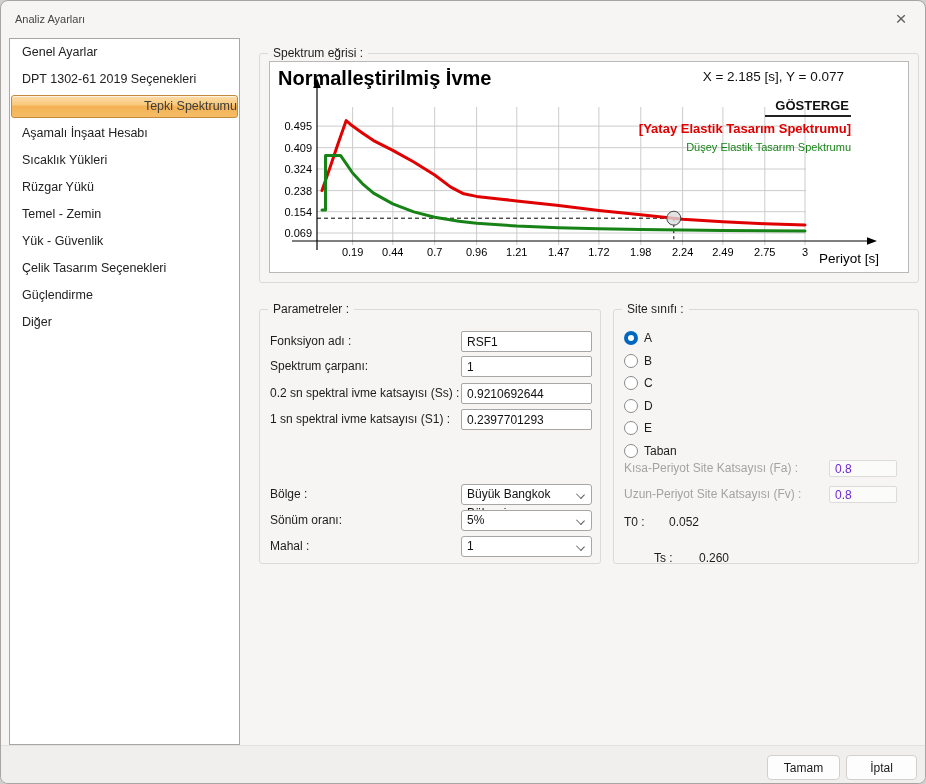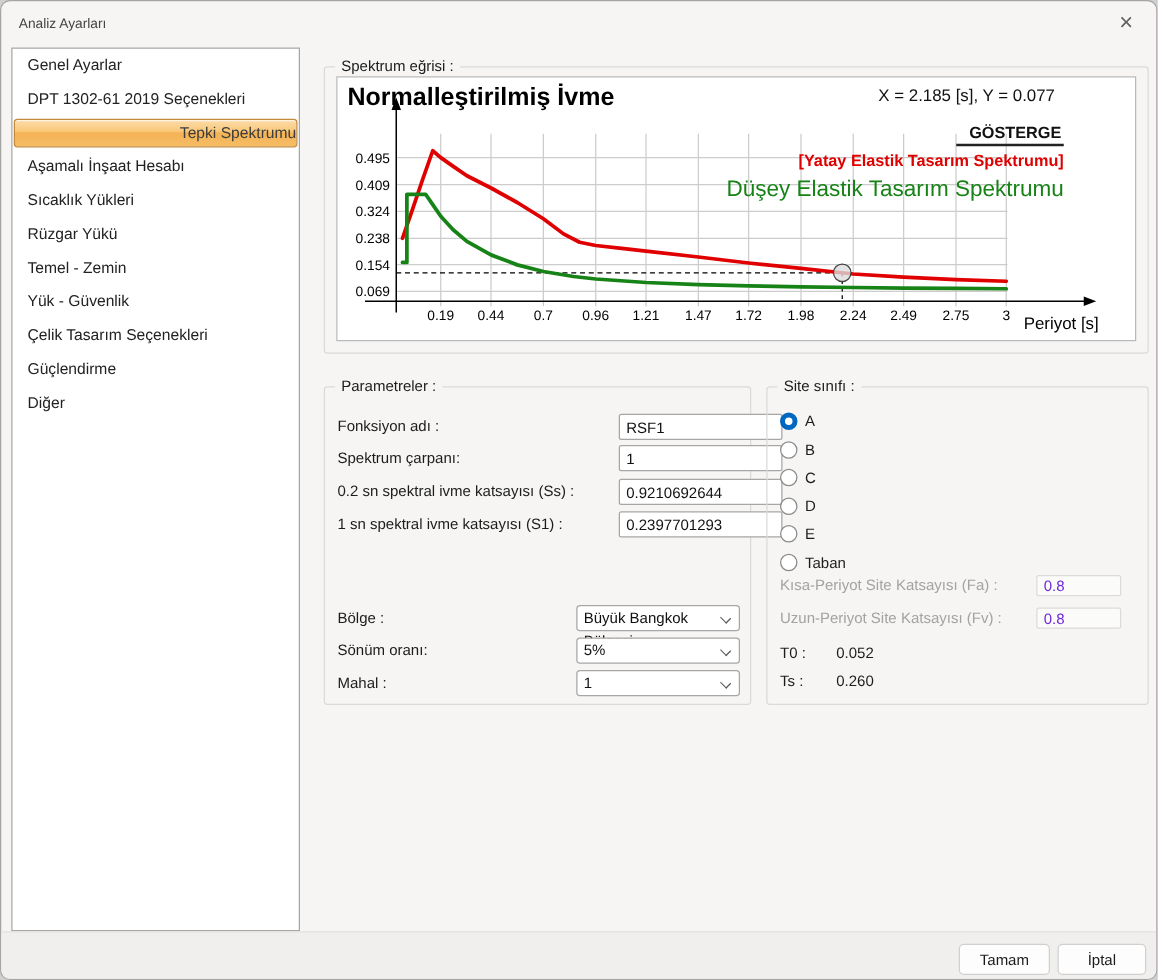--- a/index.html
+++ b/index.html
@@ -26,27 +26,27 @@
   .groupbox > .gb-label { position:absolute; top:-8px; left:8px; background:#f6f5f4; padding:0 5px; font-size:12px; color:#1c1c1c; line-height:15px; }
   
   #chart-box { position:absolute; left:268px; top:60px; width:640px; height:212px; background:#fff; border:1px solid #b9b9b9; }
   #chart-box svg { position:absolute; left:0; top:0; }
   #chart-box svg text { font-family:"Liberation Sans", sans-serif; }
   .chart-title { position:absolute; left:8px; top:5px; font-size:20px; font-weight:bold; color:#000; }
   .readout { position:absolute; right:64px; top:7px; font-size:13.5px; color:#111; }
   .legend-title { position:absolute; right:57px; top:36px; font-size:13px; font-weight:bold; color:#111;
     border-bottom:2px solid #222; padding:0 2px 2px 10px; }
   .legend-red { position:absolute; right:57px; top:59px; font-size:13px; font-weight:bold; color:#e00000; }
-  .legend-green { position:absolute; right:57px; top:79px; font-size:18px; color:#178317; }
+  .legend-green { position:absolute; right:57px; top:79px; font-size:11px; color:#178317; }
   .xaxis-label { position:absolute; right:29px; top:189px; font-size:13.5px; color:#000; }
   
   .prow { position:absolute; height:21px; }
   .prow .plabel { position:absolute; left:10px; top:0; line-height:21px; font-size:12px; color:#1c1c1c; white-space:nowrap; }
   .prow input.pinput { position:absolute; left:201px; top:0; width:131px; height:21px; border:1px solid #a8a6a4; border-radius:2px;
-    background:#fff; font-family:"Liberation Sans", sans-serif; font-size:12px; color:#111; padding:0 5px;margin-left:34px; }
+    background:#fff; font-family:"Liberation Sans", sans-serif; font-size:12px; color:#111; padding:0 5px; }
   .dropdown { position:absolute; left:201px; top:0; width:131px; height:21px; border:1px solid #a8a6a4; border-radius:3px;
     background:#fff; font-size:12px; color:#111; line-height:19px; padding:0 5px; cursor:pointer; }
   .chev { position:absolute; right:7px; top:6px; width:7px; height:7px; border-right:1.4px solid #5a5a5a; border-bottom:1.4px solid #5a5a5a;
     transform:rotate(45deg) scale(1,.8); }
   
   .radio-row { position:absolute; left:10px; height:16px; cursor:pointer; }
   .radio { display:inline-block; width:14px; height:14px; border-radius:50%; background:#fff; border:1px solid #8a8a8a; vertical-align:middle; }
   .radio.checked { border:4.5px solid #0067c0; }
   .radio-row .rlabel { font-size:12px; color:#1c1c1c; vertical-align:middle; margin-left:6px; }
   .disrow { position:absolute; height:17px; }
@@ -211,21 +211,21 @@
       <input type="text" disabled="" value="0.8" style="">
     </div>
     <div class="disrow" style="top:176px; left:0; width:300px;">
       <span class="dlabel">Uzun-Periyot Site Katsayısı (Fv) :</span>
       <input type="text" disabled="" value="0.8" style="">
     </div>
     <div class="trow" style="top:204px;">
       <span>T0 :</span>
       <span class="tval">0.052</span>
     </div>
-    <div class="trow" style="top:227px;">
+    <div class="trow" style="top:240px;margin-left:30px;">
       <span>Ts :</span>
       <span class="tval">0.260</span>
     </div>
   </div>
 
   <div id="footer">
     <button class="btn" id="btn-ok">Tamam</button>
     <button class="btn" id="btn-cancel">İptal</button>
   </div>
 

